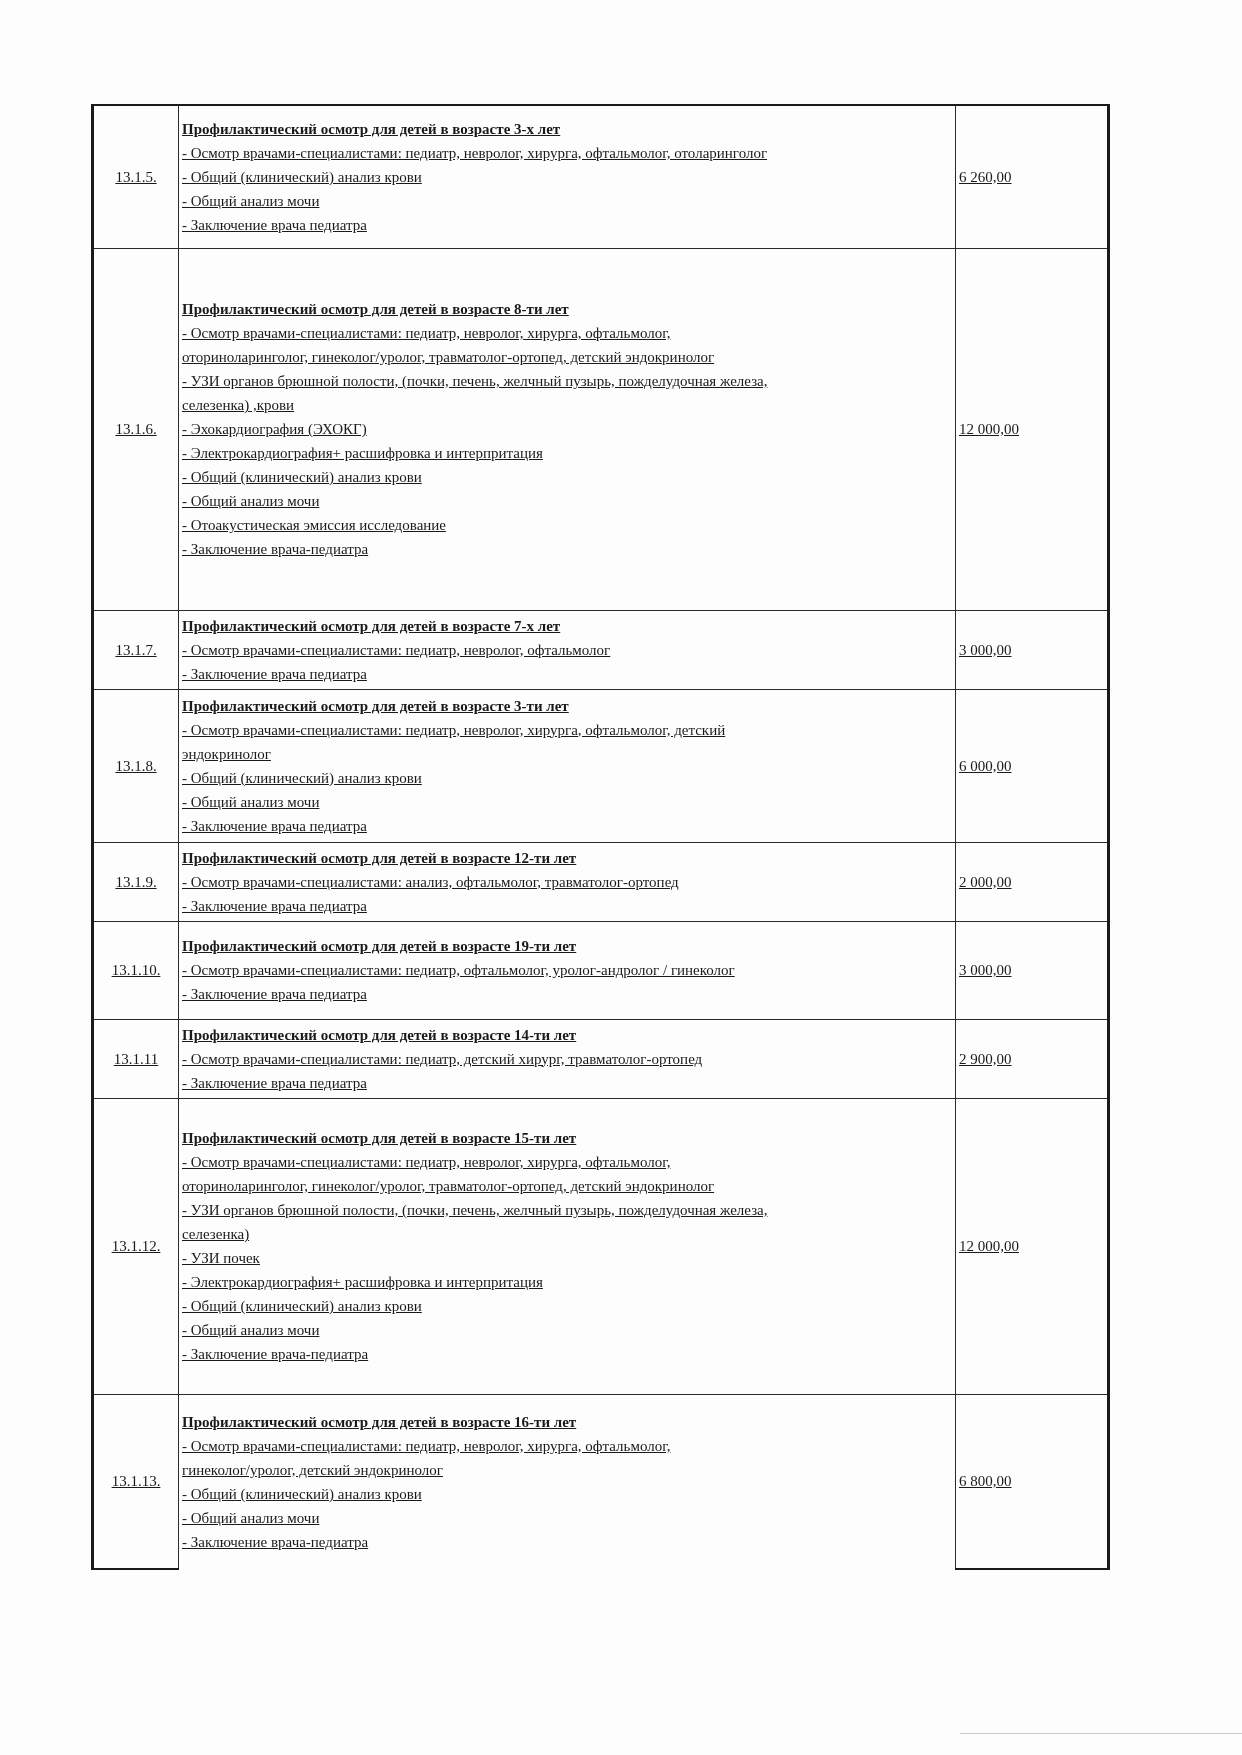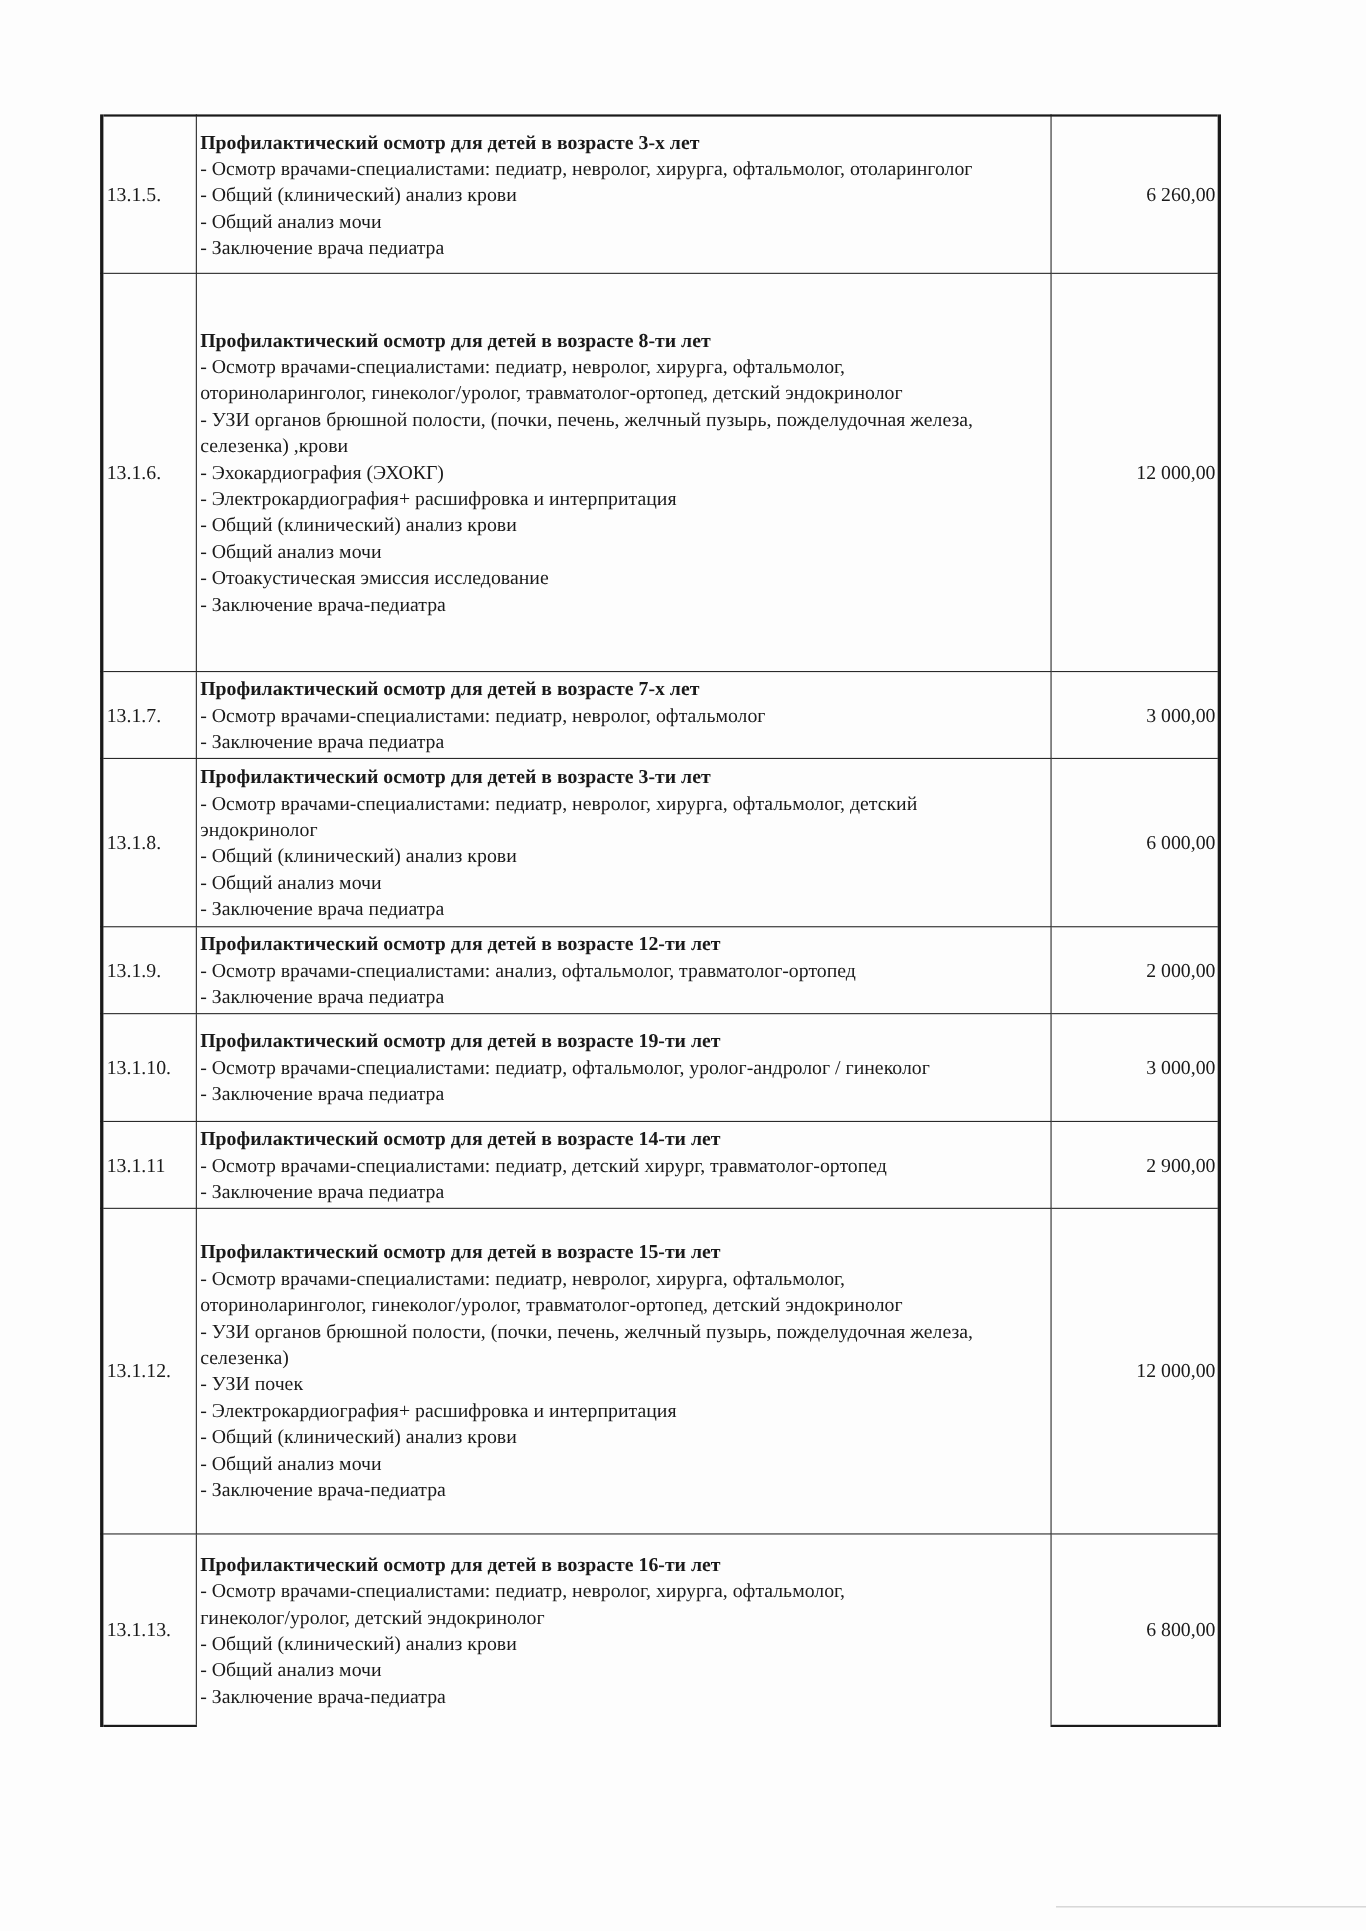--- a/index.html
+++ b/index.html
@@ -33,35 +33,36 @@
       border-top: 2px solid #1a1a1a;
     }
     table.price-table col.c-code { width: 86px; }
     table.price-table col.c-desc { width: 777px; }
     table.price-table col.c-price { width: 153px; }
     table.price-table td {
       border-top: 1.5px solid #2a2a2a;
       border-bottom: 1.5px solid #2a2a2a;
       vertical-align: middle;
       padding: 3px;
-      font-size: 18px;
+      font-size: 15px;
       line-height: 24px;
+      text-decoration: underline;
     }
     td.code {
-      text-align: left;
+      text-align: center;
       border-right: 1.5px solid #2a2a2a;
       font-size: 17px;
     }
     td.desc {
       padding-left: 3px !important;
       padding-right: 4px !important;
       border-right: 1.5px solid #2a2a2a;
     }
     td.price {
-      text-align: right;
+      text-align: left;
       padding-right: 2px !important;
       font-size: 17px;
     }
     .desc .title {
       font-weight: bold;
       display: block;
     }
     .desc .line {
       display: block;
     }

